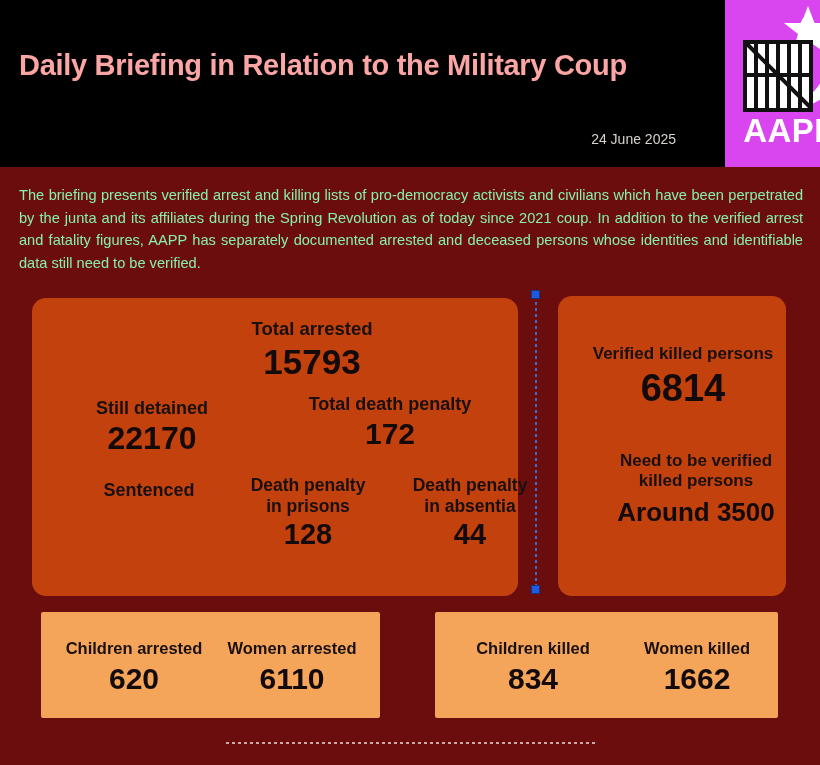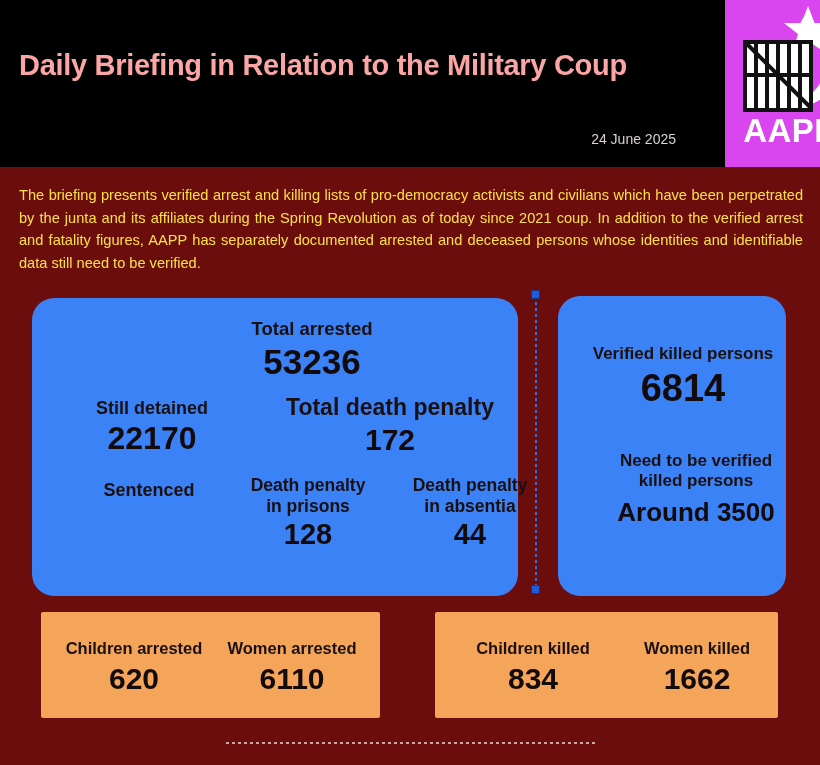--- a/index.html
+++ b/index.html
@@ -63,31 +63,31 @@
     font-weight: bold;
     letter-spacing: 0.5px;
     line-height: 1;
   }
 
   
   #intro-paragraph {
     position: absolute;
     left: 19px; top: 184px;
     width: 784px;
-    color: #fde047;
+    color: #86efac;
     font-size: 14.6px;
     line-height: 22.5px;
     text-align: justify;
   }
 
   
   .stat-card-pink {
     position: absolute;
-    background: #3b82f6;
-    border-radius: 22px;
+    background: #c2410c;
+    border-radius: 14px;
   }
   .stat-card-orange {
     position: absolute;
     background: #F5A55A;
     border-radius: 2px;
   }
 
   #card-arrests { left: 32px;  top: 298px; width: 486px; height: 298px; }
   #card-killed  { left: 558px; top: 296px; width: 228px; height: 300px; }
   #card-children-women-arrested { left: 41px;  top: 612px; width: 339px; height: 106px; }
@@ -108,21 +108,21 @@
   
   #block-total-arrested { left: 160px; top: 20px; width: 240px; }
   #block-total-arrested .stat-label { font-size: 18.5px; }
   #block-total-arrested .stat-value { font-size: 35px; margin-top: 3px; }
 
   #block-still-detained { left: 8px; top: 100px; width: 224px; }
   #block-still-detained .stat-label { font-size: 18px; }
   #block-still-detained .stat-value { font-size: 32px; margin-top: 2px; }
 
   #block-total-death-penalty { left: 230px; top: 96px; width: 256px; }
-  #block-total-death-penalty .stat-label { font-size: 23px; }
+  #block-total-death-penalty .stat-label { font-size: 18px; }
   #block-total-death-penalty .stat-value { font-size: 30px; margin-top: 2px; }
 
   #block-sentenced { left: 5px; top: 182px; width: 224px; }
   #block-sentenced .stat-label { font-size: 18px; }
   #block-sentenced .stat-value { font-size: 32px; margin-top: 2px; }
 
   #block-dp-prisons { left: 186px; top: 177px; width: 180px; }
   #block-dp-prisons .stat-label { font-size: 17.5px; }
   #block-dp-prisons .stat-value { font-size: 29px; margin-top: 3px; }
 
@@ -203,21 +203,21 @@
     </svg>
     <div id="logo-wordmark">AAPP</div>
   </div>
 
   <div id="intro-paragraph">The briefing presents verified arrest and killing lists of pro-democracy activists and civilians which have been perpetrated by the junta and its affiliates during the Spring Revolution as of today since 2021 coup. In addition to the verified arrest and fatality figures, AAPP has separately documented arrested and deceased persons whose identities and identifiable data still need to be verified.</div>
 
   <div id="card-arrests" class="stat-card-pink">
 
     <div class="stat-block" id="block-total-arrested">
       <div class="stat-label">Total arrested</div>
-      <div class="stat-value">53236</div>
+      <div class="stat-value">15793</div>
     </div>
 
     <div class="stat-block" id="block-still-detained">
       <div class="stat-label">Still detained</div>
       <div class="stat-value">22170</div>
     </div>
 
     <div class="stat-block" id="block-total-death-penalty">
       <div class="stat-label">Total death penalty</div>
       <div class="stat-value">172</div>

